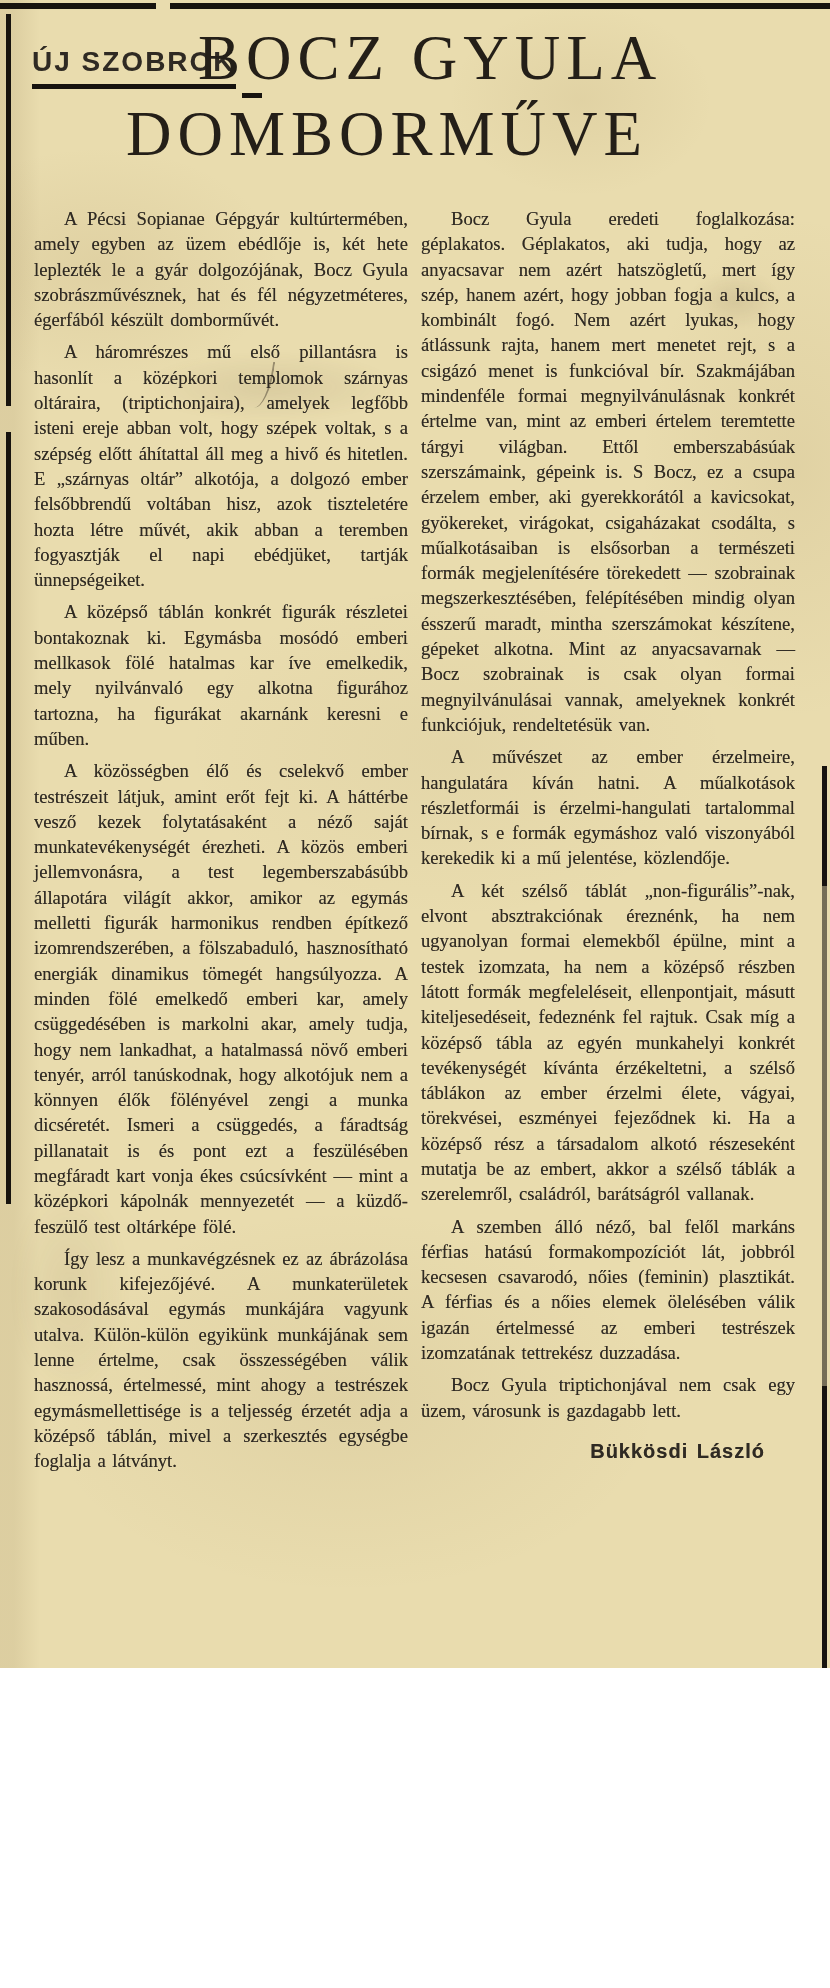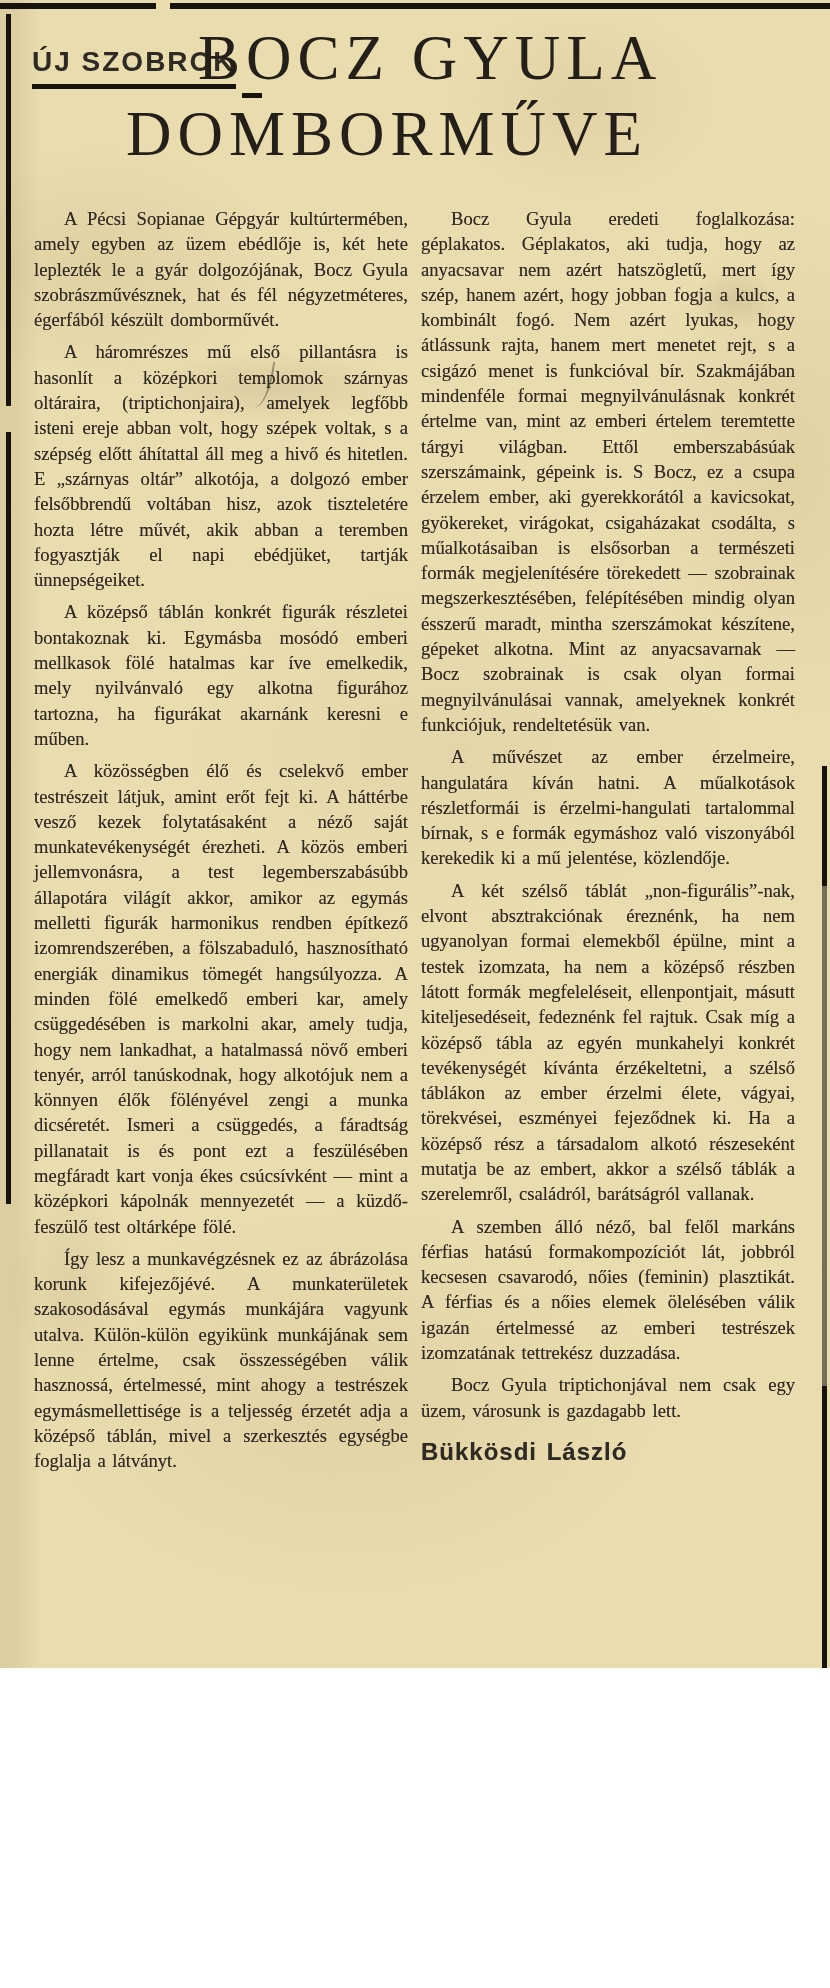--- a/index.html
+++ b/index.html
@@ -50,23 +50,23 @@
   }
   .col{
     width:374px;
     font-size:18.6px;line-height:25.3px;
     text-align:justify;word-spacing:2px;
     hyphens:auto;-webkit-hyphens:auto;
     text-shadow:0 0 0.4px rgba(47,42,35,0.55);
   }
   .col p{margin:0 0 7px 0;text-indent:30px;}
   .byline{
-    margin-top:16px;padding-right:30px;text-align:left;
+    margin-top:16px;padding-right:30px;text-align:right;
     font-family:"Liberation Sans","DejaVu Sans",sans-serif;
-    font-weight:bold;font-size:24px;letter-spacing:1px;text-indent:0;
+    font-weight:bold;font-size:20px;letter-spacing:1px;text-indent:0;
   }
   .stain{position:absolute;pointer-events:none;}
   .showthrough{
     left:140px;top:352px;width:260px;height:70px;border-radius:50%;
     background:radial-gradient(ellipse at center, rgba(90,70,40,0.10), transparent 70%);
     filter:blur(2px);
   }
   .scratch{
     left:248px;top:360px;width:22px;height:48px;
     border-right:2px solid rgba(60,50,38,0.45);border-radius:0 0 60% 0/0 0 90% 0;

